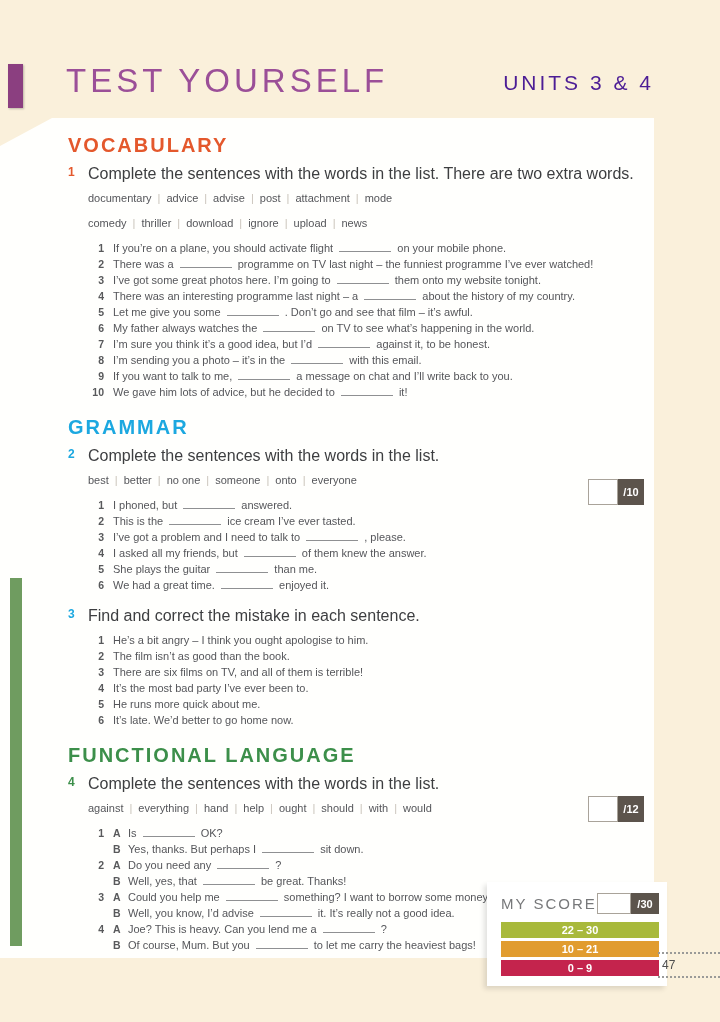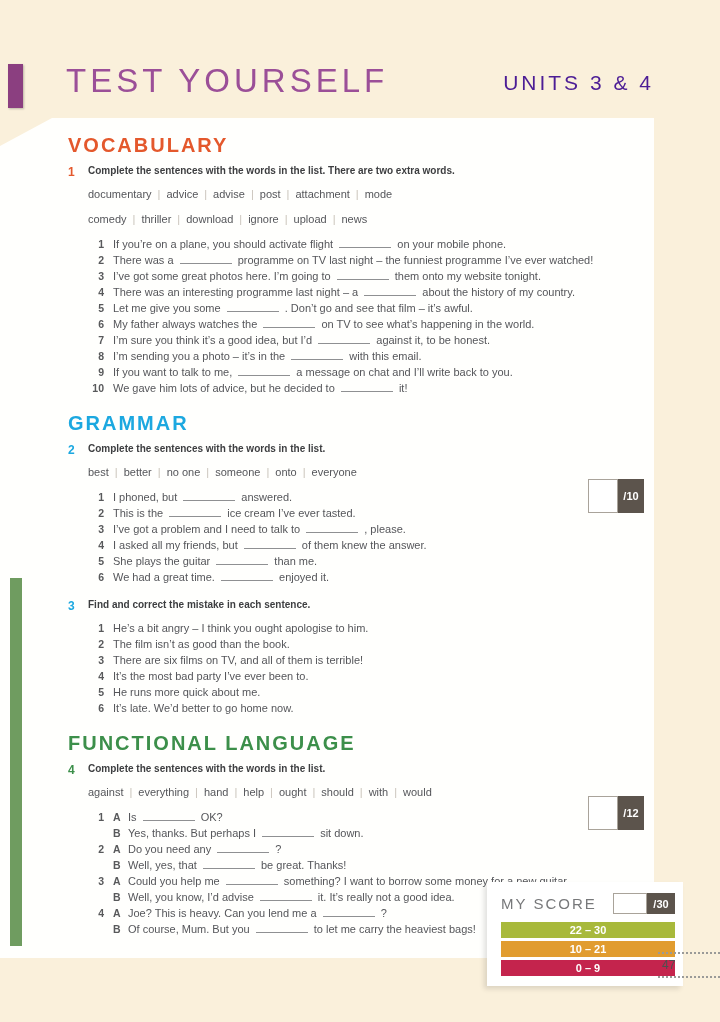--- a/index.html
+++ b/index.html
@@ -20,34 +20,34 @@
   .sheet{
     position:absolute;left:0;top:118px;width:654px;height:840px;background:#fffffd;
     clip-path:polygon(0 28px,52px 0,100% 0,100% 100%,0 100%);
     padding:16px 0 0 68px;box-sizing:border-box;
   }
   .section{margin-bottom:16px;}
   .section-heading{font-size:20px;font-weight:bold;letter-spacing:2px;margin-bottom:8px;}
   .exercise + .exercise{margin-top:14px;}
   .ex-head{display:flex;margin-bottom:7px;}
   .ex-num{width:20px;font-weight:bold;font-size:12px;flex:none;}
-  .ex-instruction{font-weight:bold;color:#3d3e40;font-size:10px;}
+  .ex-instruction{font-weight:normal;color:#3d3e40;font-size:16px;}
   .words{margin-left:20px;margin-bottom:9px;line-height:16px;font-size:11px;color:#55565a;max-width:560px;}
   .word-sep{color:#c9c3ba;padding:0 6px;}
   .items{margin-left:20px;}
   .item-row{display:flex;line-height:16px;font-size:11px;max-width:560px;}
   .item-num{width:16px;text-align:right;margin-right:9px;font-weight:bold;font-size:10.5px;flex:none;color:#58595b;}
   .speaker{width:15px;font-weight:bold;font-size:10.5px;flex:none;color:#58595b;}
   .blank{display:inline-block;width:52px;height:10px;border-bottom:1px solid #8f9092;margin:0 3px;}
   
-  .score-box{position:absolute;left:588px;width:56px;height:34px;display:flex;}
+  .score-box{position:absolute;left:588px;width:56px;height:26px;display:flex;}
   .score-fill{width:30px;background:#ffffff;border:1px solid #a9a39a;box-sizing:border-box;flex:none;}
   .score-label{flex:1;background:#5c544c;color:#ffffff;font-size:11px;font-weight:bold;display:flex;align-items:center;justify-content:center;}
   
-  .myscore{position:absolute;left:487px;top:882px;width:196px;height:104px;background:#ffffff;
+  .myscore{position:absolute;left:487px;top:882px;width:180px;height:104px;background:#ffffff;
     box-shadow:-3px 3px 5px rgba(0,0,0,.12);padding:11px 8px 8px 14px;box-sizing:border-box;}
   .myscore-head{display:flex;align-items:center;justify-content:space-between;}
   .myscore-label{font-size:15px;color:#77787a;letter-spacing:2px;}
   .myscore-box{display:flex;width:62px;height:21px;}
   .myscore-box .score-fill{width:34px;}
   .bars{margin-top:8px;}
   .bar{height:16px;line-height:16px;margin-bottom:3px;color:#fff;font-weight:bold;font-size:11px;text-align:center;}
   
   .pagenum-block{position:absolute;left:658px;top:952px;width:62px;}
   .dotted{border-top:2px dotted #9a9a98;height:0;}

